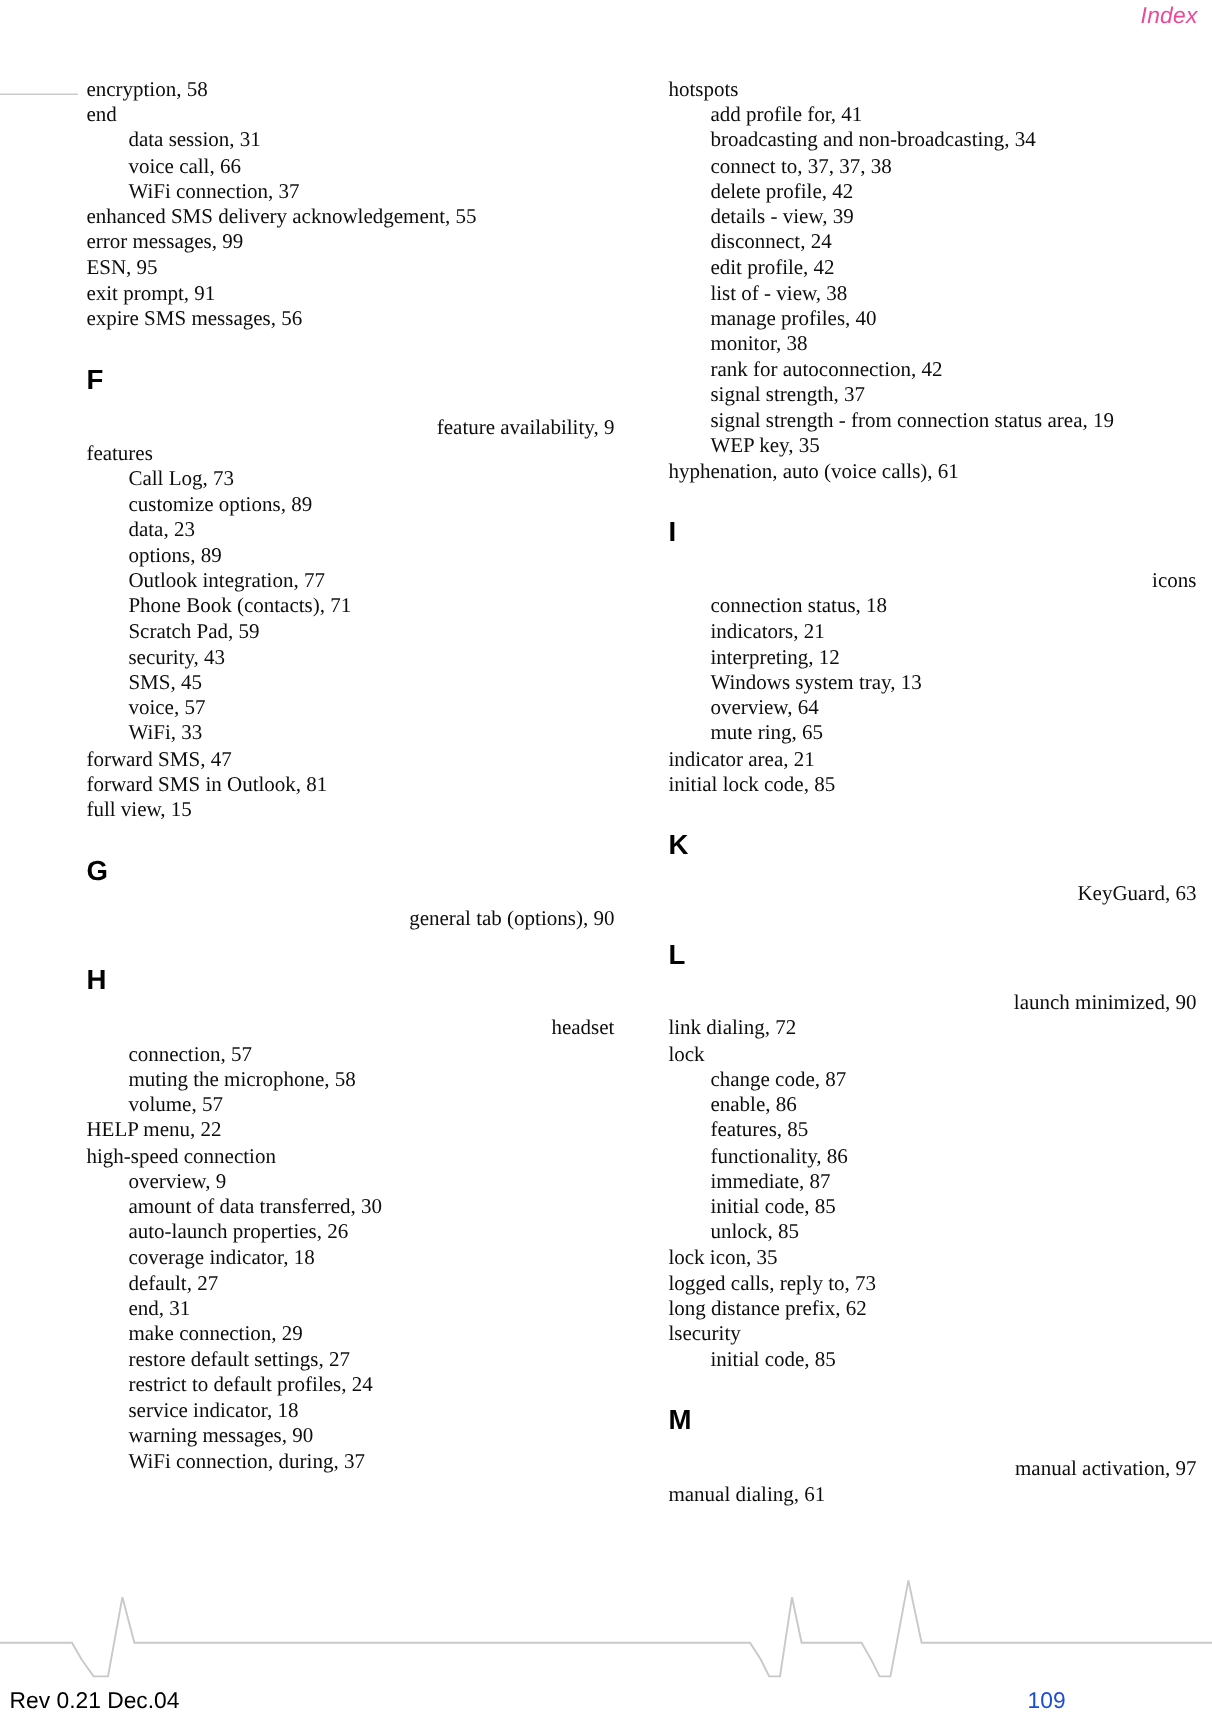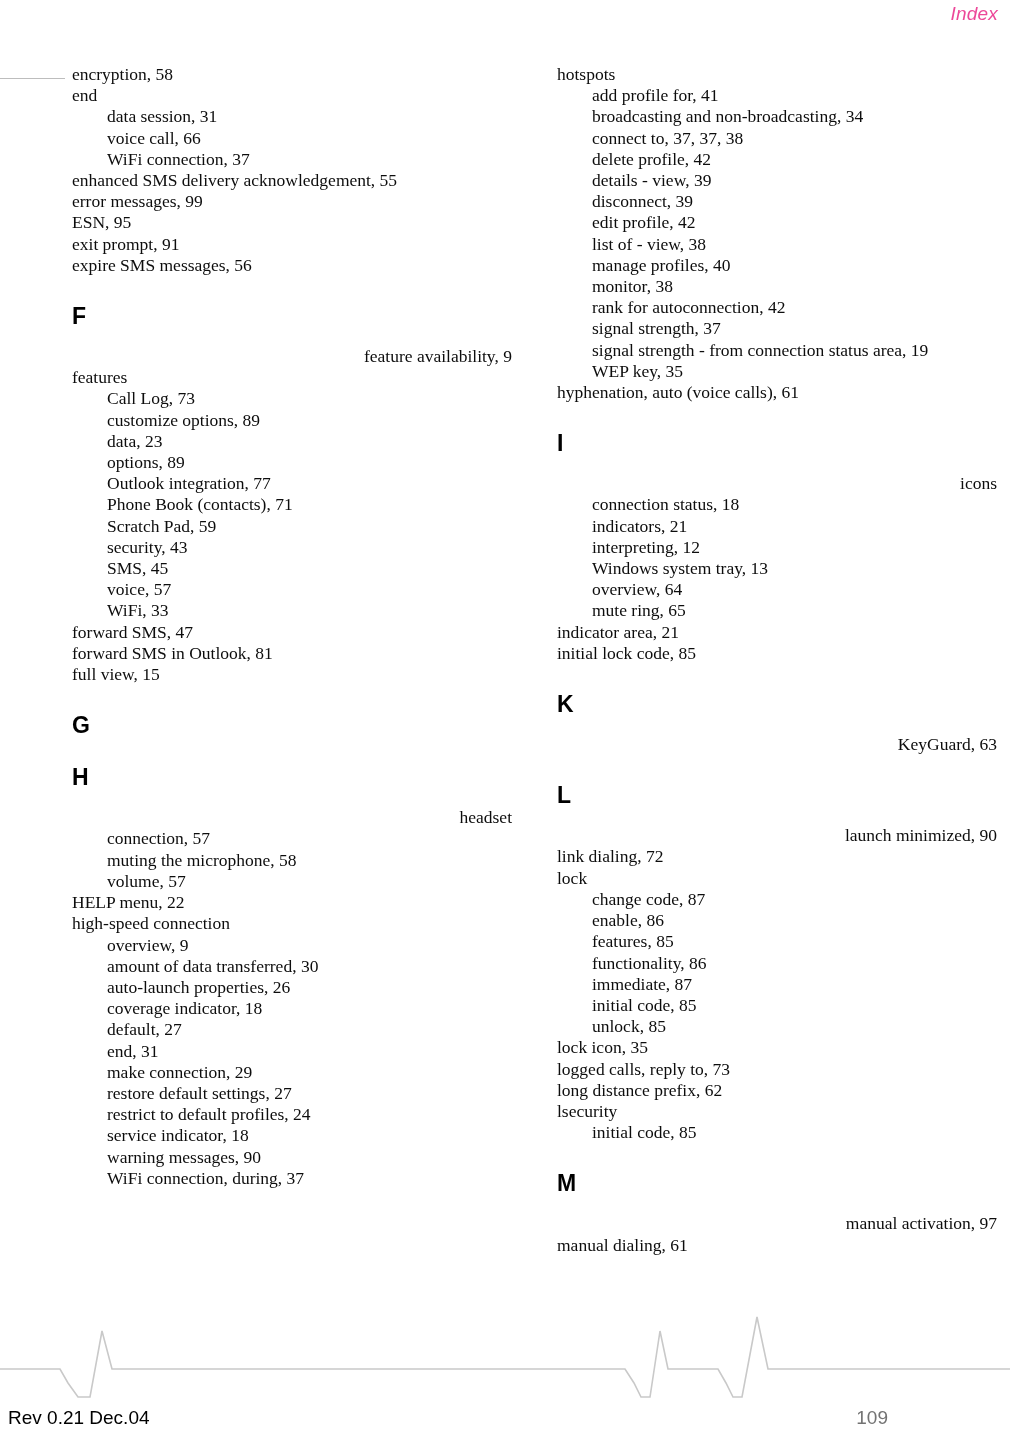--- a/index.html
+++ b/index.html
@@ -115,21 +115,21 @@
     font-family: "Liberation Sans", sans-serif;
     font-size: 19px;
     color: #000;
   }
   .footer-pageno {
     position: absolute;
     right: 12px;
     bottom: 10px;
     font-family: "Liberation Sans", sans-serif;
     font-size: 19px;
-    color: #737373;
+    color: #1d4ed8;
   }
 </style>
 </head>
 <body>
 
 <div class="page-header">
   <div class="header-title">Index</div>
 </div>
 
 <div class="top-rule"></div>
@@ -162,20 +162,21 @@
         <div class="entry sub">security,  43</div>
         <div class="entry sub">SMS,  45</div>
         <div class="entry sub">voice,  57</div>
         <div class="entry sub">WiFi,  33</div>
         <div class="entry">forward SMS,  47</div>
         <div class="entry">forward SMS in Outlook,  81</div>
         <div class="entry">full view,  15</div>
       </div>
       <div class="section">
         <div class="section-letter">G</div>
+        <div class="entry">general tab (options),  90</div>
       </div>
       <div class="section">
         <div class="section-letter">H</div>
         <div class="entry">headset</div>
         <div class="entry sub">connection,  57</div>
         <div class="entry sub">muting the microphone,  58</div>
         <div class="entry sub">volume,  57</div>
         <div class="entry">HELP menu,  22</div>
         <div class="entry">high-speed connection</div>
         <div class="entry sub">overview,  9</div>
@@ -193,21 +194,21 @@
       </div>
     </div>
   <div class="column col-right" id="col-right">
       <div class="section">
         <div class="entry">hotspots</div>
         <div class="entry sub">add profile for,  41</div>
         <div class="entry sub">broadcasting and non-broadcasting,  34</div>
         <div class="entry sub">connect to,  37,  37,  38</div>
         <div class="entry sub">delete profile,  42</div>
         <div class="entry sub">details - view,  39</div>
-        <div class="entry sub">disconnect,  39</div>
+        <div class="entry sub">disconnect,  24</div>
         <div class="entry sub">edit profile,  42</div>
         <div class="entry sub">list of - view,  38</div>
         <div class="entry sub">manage profiles,  40</div>
         <div class="entry sub">monitor,  38</div>
         <div class="entry sub">rank for autoconnection,  42</div>
         <div class="entry sub">signal strength,  37</div>
         <div class="entry sub">signal strength - from connection status area,  19</div>
         <div class="entry sub">WEP key,  35</div>
         <div class="entry">hyphenation, auto (voice calls),  61</div>
       </div>

